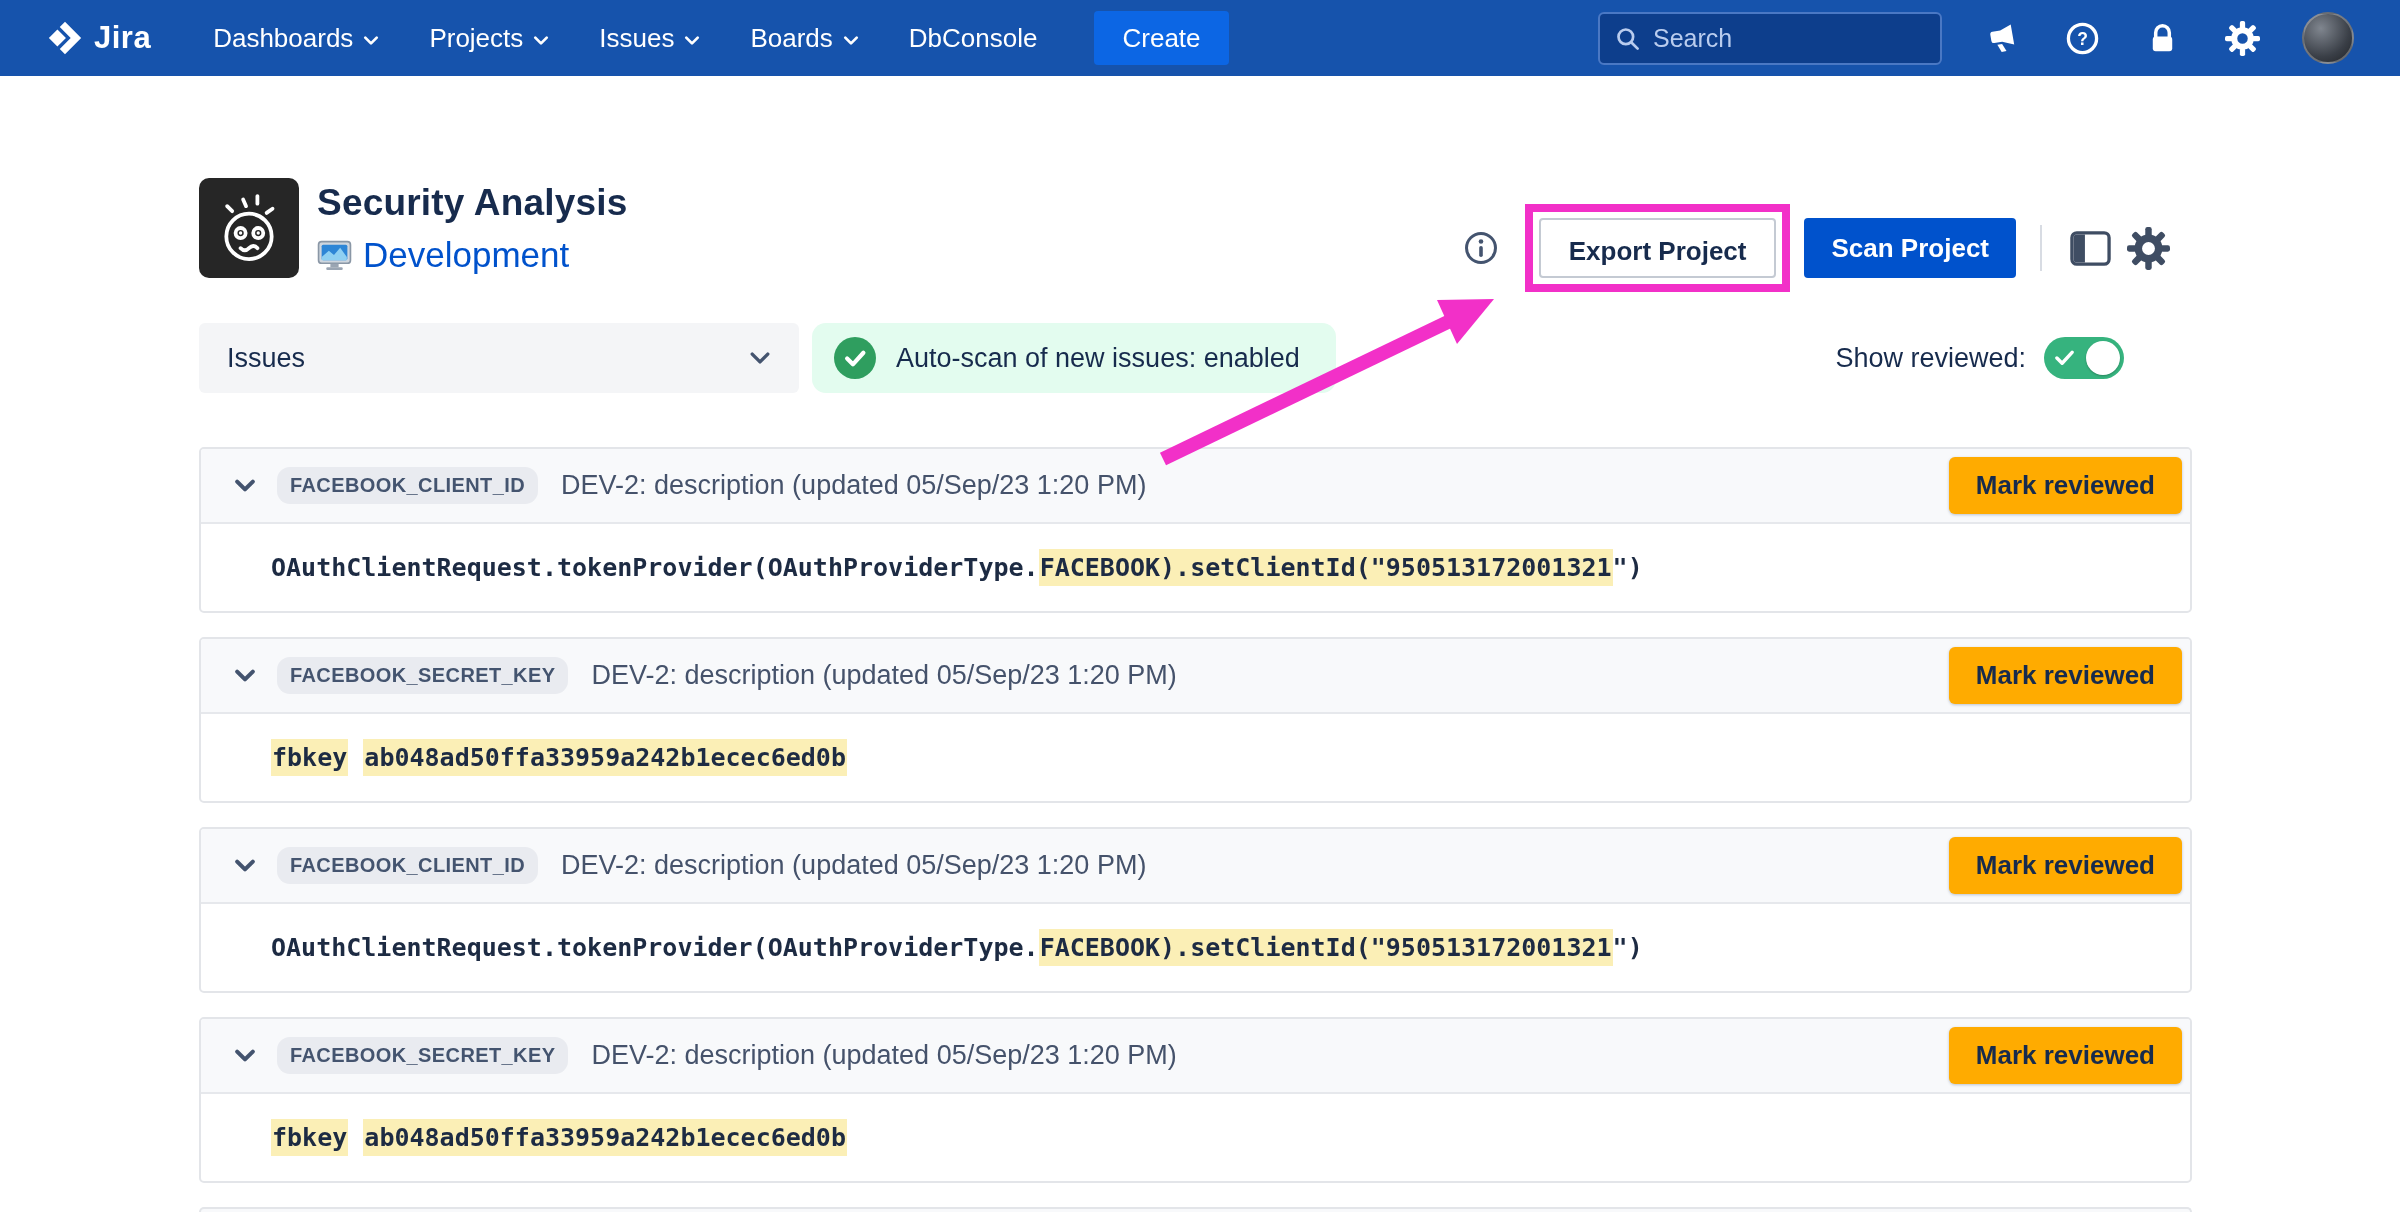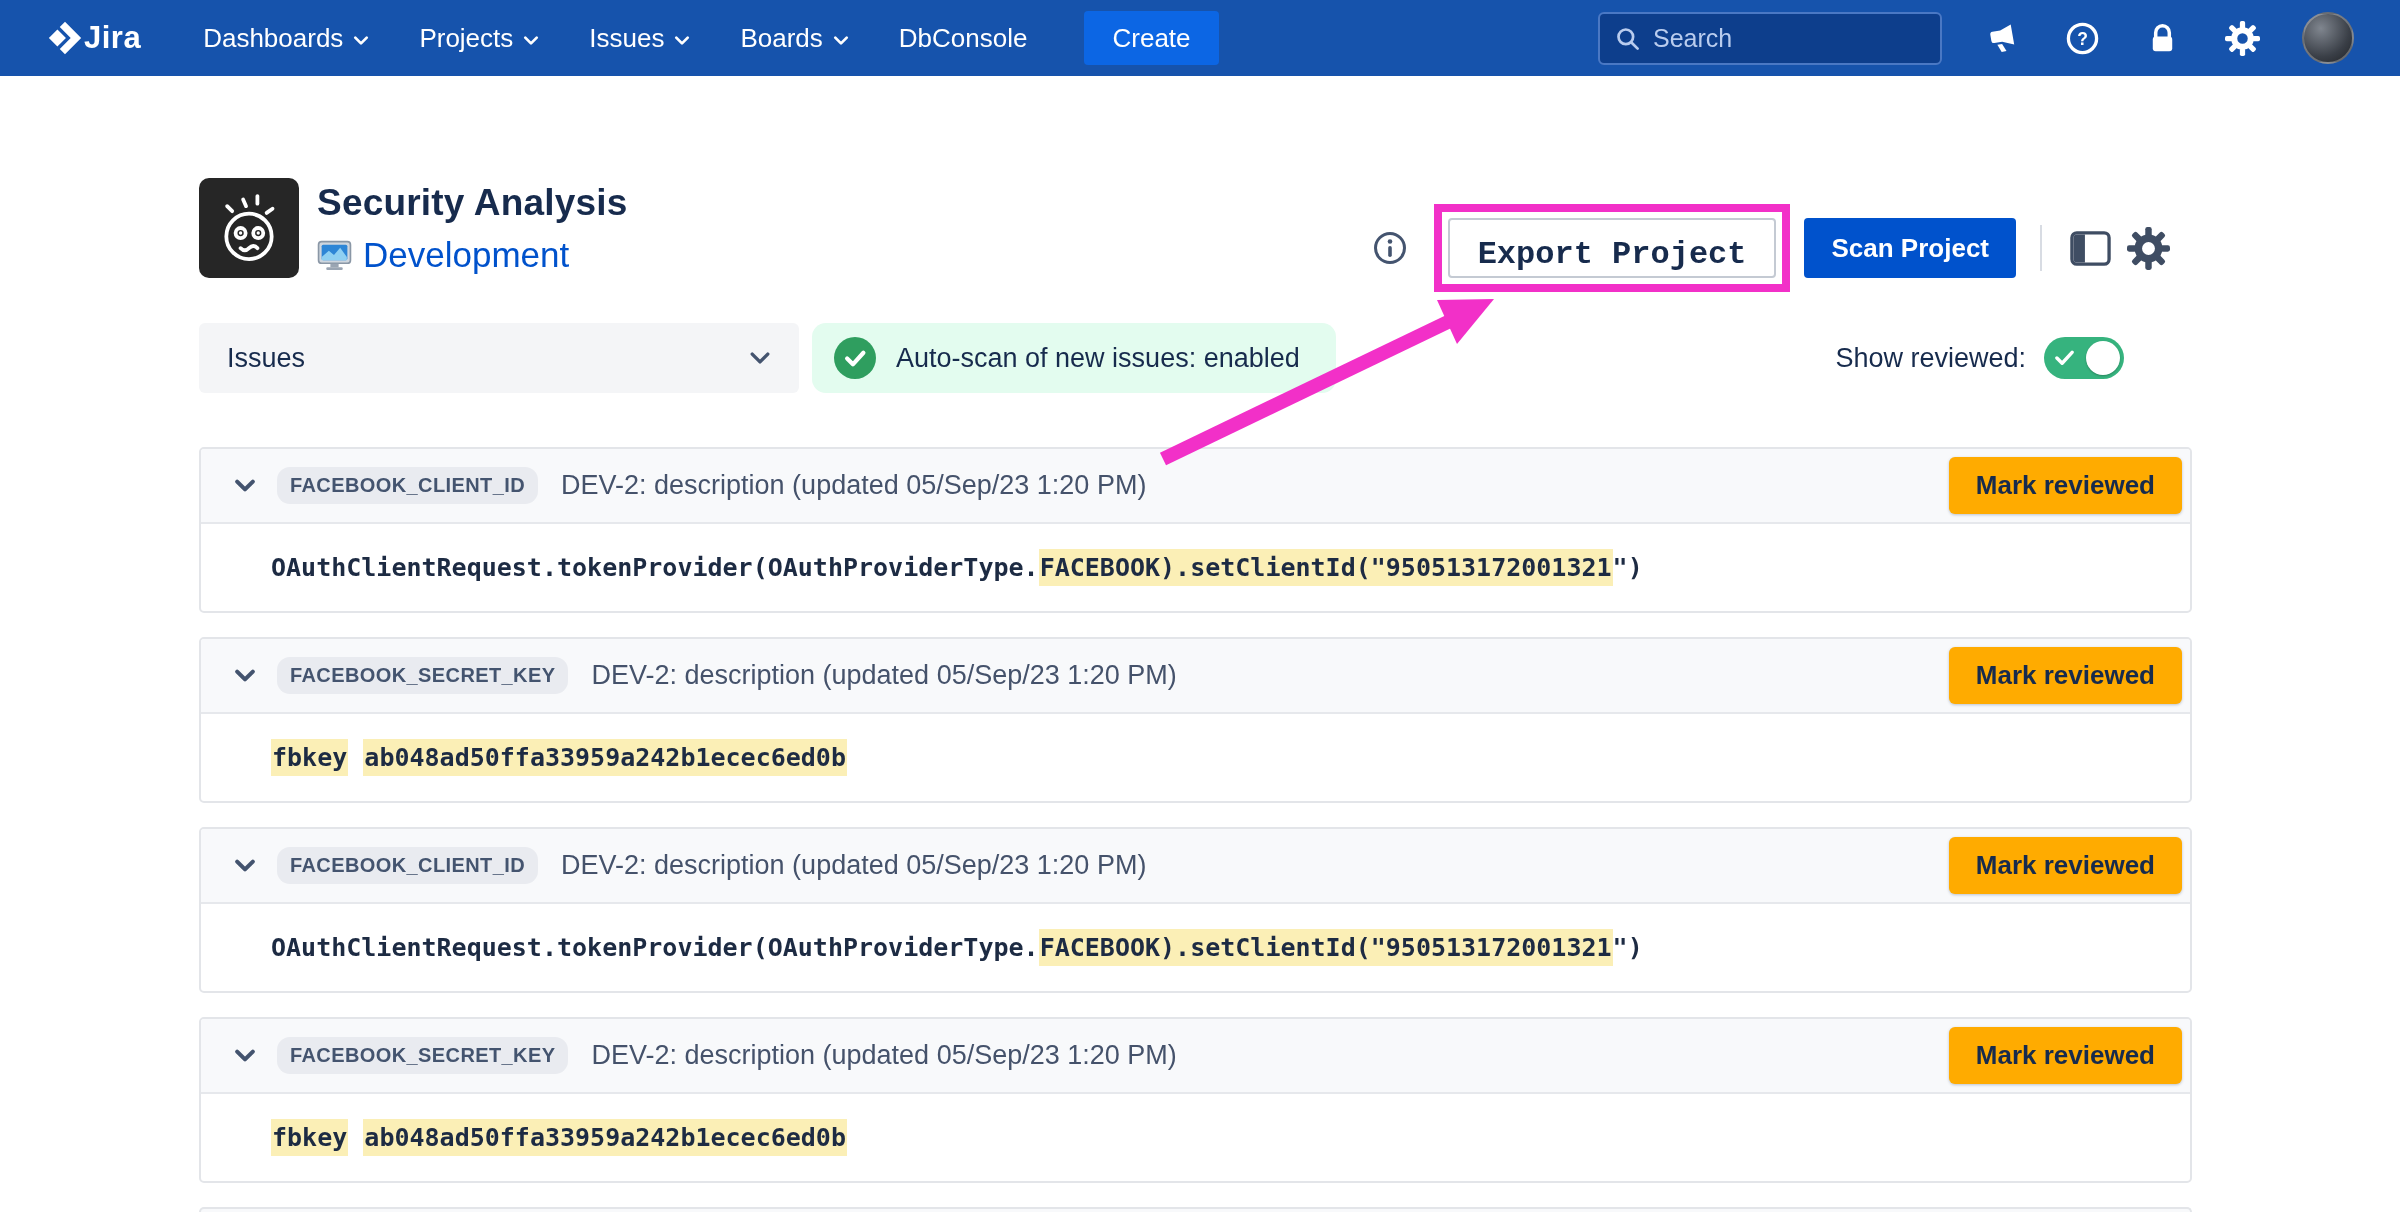--- a/index.html
+++ b/index.html
@@ -2,21 +2,21 @@
 <html style="--c-accent: #F230C8; --c-nav: #1653AC; --c-create: #0C66E4; --c-primary: #0052CC; --c-warning: #FFAB00; --c-success: #36B37E; --c-success-bg: #E3FCEF; --c-highlight: #FBEFB6; --c-check-circle: #2F9E5F;"><head>
 <meta charset="utf-8">
 <style>
   *{margin:0;padding:0;box-sizing:border-box}
   body{font-family:"Liberation Sans",sans-serif;background:#fff;color:#172B4D}
   .page{position:relative;width:2400px;height:1212px;overflow:hidden;background:#fff}
 
   
   .topnav{position:absolute;top:0;left:0;right:0;height:76px;background:var(--c-nav,#1653AC);
           display:flex;align-items:center;padding:0 46px;color:#fff;z-index:10}
-  .brand{display:flex;align-items:center;margin-right:62px;cursor:pointer}
+  .brand{display:flex;align-items:center;gap:10px;margin-right:62px;cursor:pointer}
   .brand-mark{width:38px;height:38px}
   .brand-text{font-size:31px;font-weight:bold;letter-spacing:.5px}
   .menu{display:flex;align-items:center;gap:50px}
   .menu-item{display:flex;align-items:center;gap:10px;font-size:26px;font-weight:500;white-space:nowrap;cursor:pointer}
   .chev-s{width:16px;height:11px;margin-top:4px}
   .create-btn{margin-left:7px;height:54px;padding:0 28px;background:var(--c-create,#0C66E4);color:#fff;
               border:none;border-radius:4px;font-size:26px;font-weight:500;font-family:inherit;cursor:pointer}
   .nav-right{margin-left:auto;display:flex;align-items:center;gap:40px}
   .search{display:flex;align-items:center;gap:12px;width:344px;height:53px;background:#0D3E8C;
           border:2px solid #4A78C4;border-radius:6px;padding:0 14px;color:#B9CCEE}
@@ -40,21 +40,21 @@
   .proj-title{font-size:37px;font-weight:600;color:#172B4D;letter-spacing:.2px}
   .proj-sub{margin-top:11px;display:flex;align-items:center;gap:11px}
   .proj-sub .cat-link{color:var(--c-primary,#0052CC);font-size:35px;font-weight:400;text-decoration:none;cursor:pointer}
   .dev-icon{width:35px;height:31px}
 
   .hdr-actions{position:absolute;right:20px;top:20px;height:100px;display:flex;align-items:center}
   .info-btn{width:36px;height:36px;color:#44546F;margin-right:26px;cursor:pointer}
   .info-btn svg{width:36px;height:36px}
   .export-wrap{border:8px solid var(--c-accent,#F230C8);padding:6px;display:flex;background:transparent}
   .export-btn{height:60px;padding:16px 28px;background:#fff;border:2px solid #C4CAD3;border-radius:4px;
-              font-size:32px;font-weight:bold;color:#172B4D;font-family:Liberation Mono, monospace;cursor:pointer;white-space:nowrap}
+              font-size:26px;font-weight:bold;color:#172B4D;font-family:Liberation Sans, sans-serif;cursor:pointer;white-space:nowrap}
   .scan-btn{margin-left:14px;height:60px;padding:0 27px;background:var(--c-primary,#0052CC);border:none;border-radius:4px;
             font-size:26px;font-weight:bold;color:#fff;font-family:inherit;cursor:pointer;white-space:nowrap}
   .hdr-divider{width:2px;height:46px;background:#D8DCE3;margin:0 24px}
   .icon-btn{width:48px;height:48px;display:flex;align-items:center;justify-content:center;color:#3F4D63;
             cursor:pointer;border-radius:4px}
   .icon-btn svg{width:43px;height:43px}
   .icon-btn + .icon-btn{margin-left:10px}
 
   
   .filter-row{margin-top:45px;display:flex;align-items:center}

